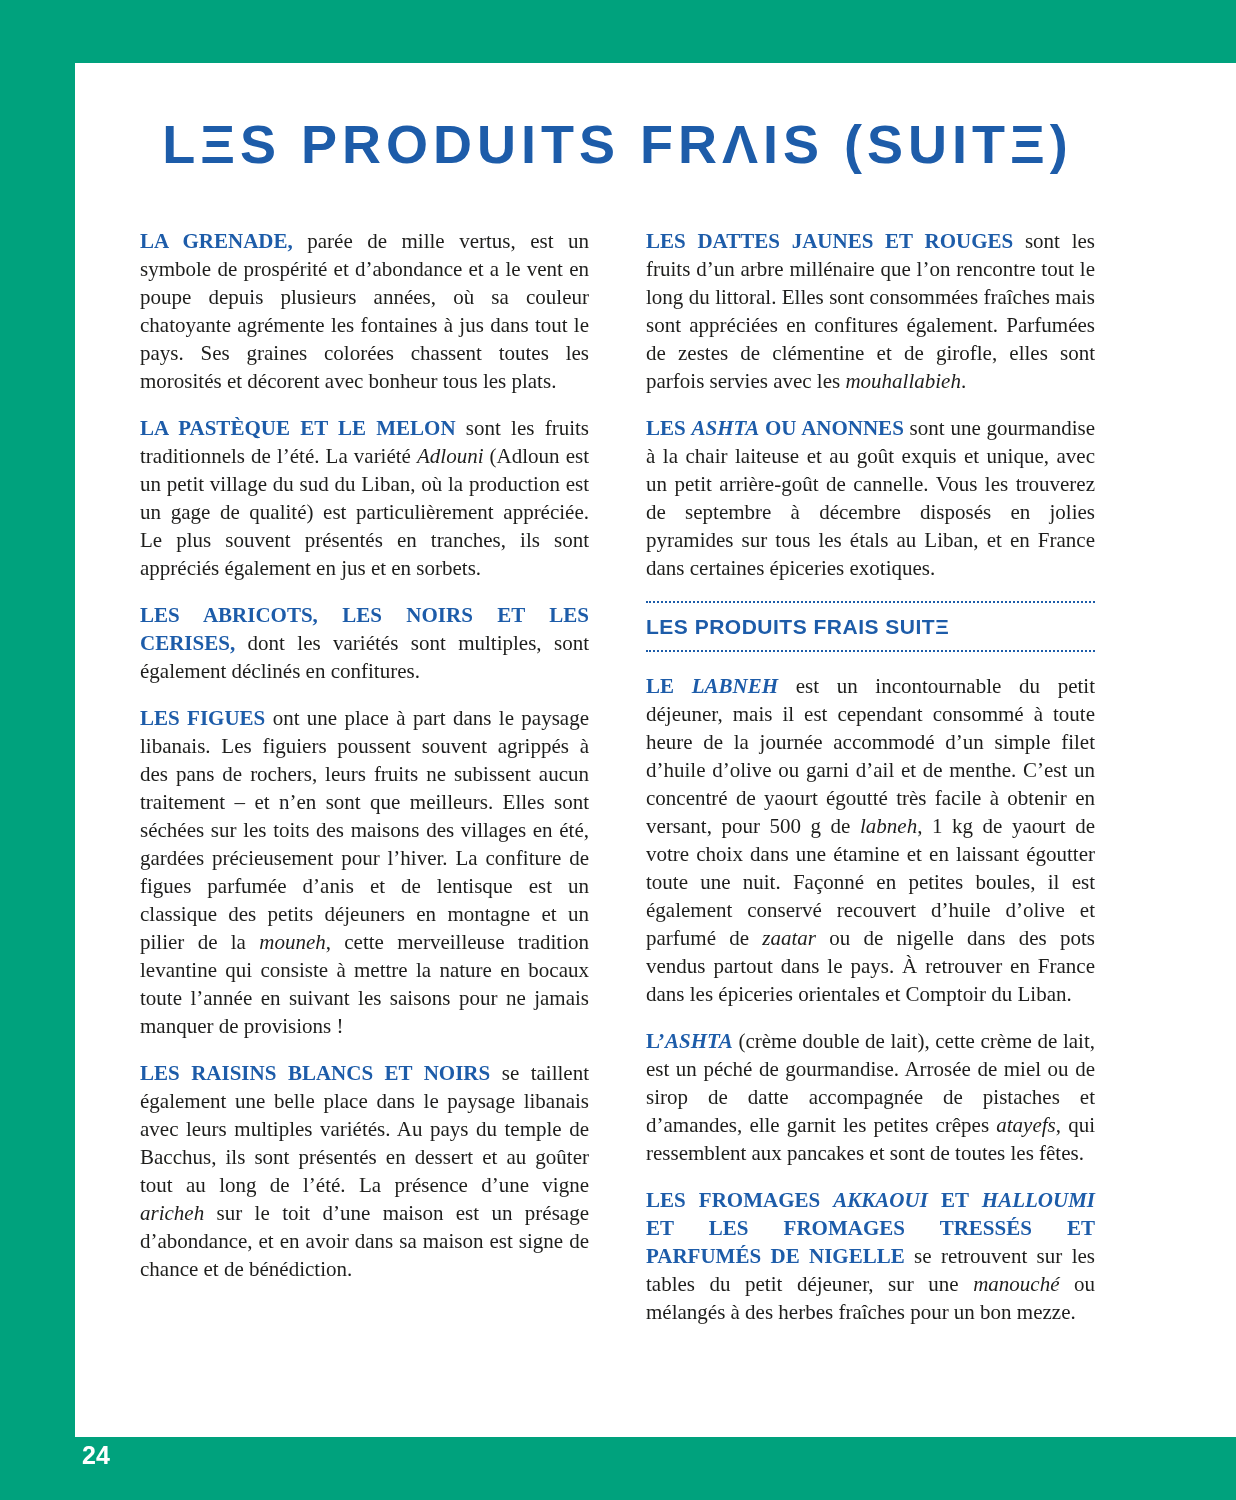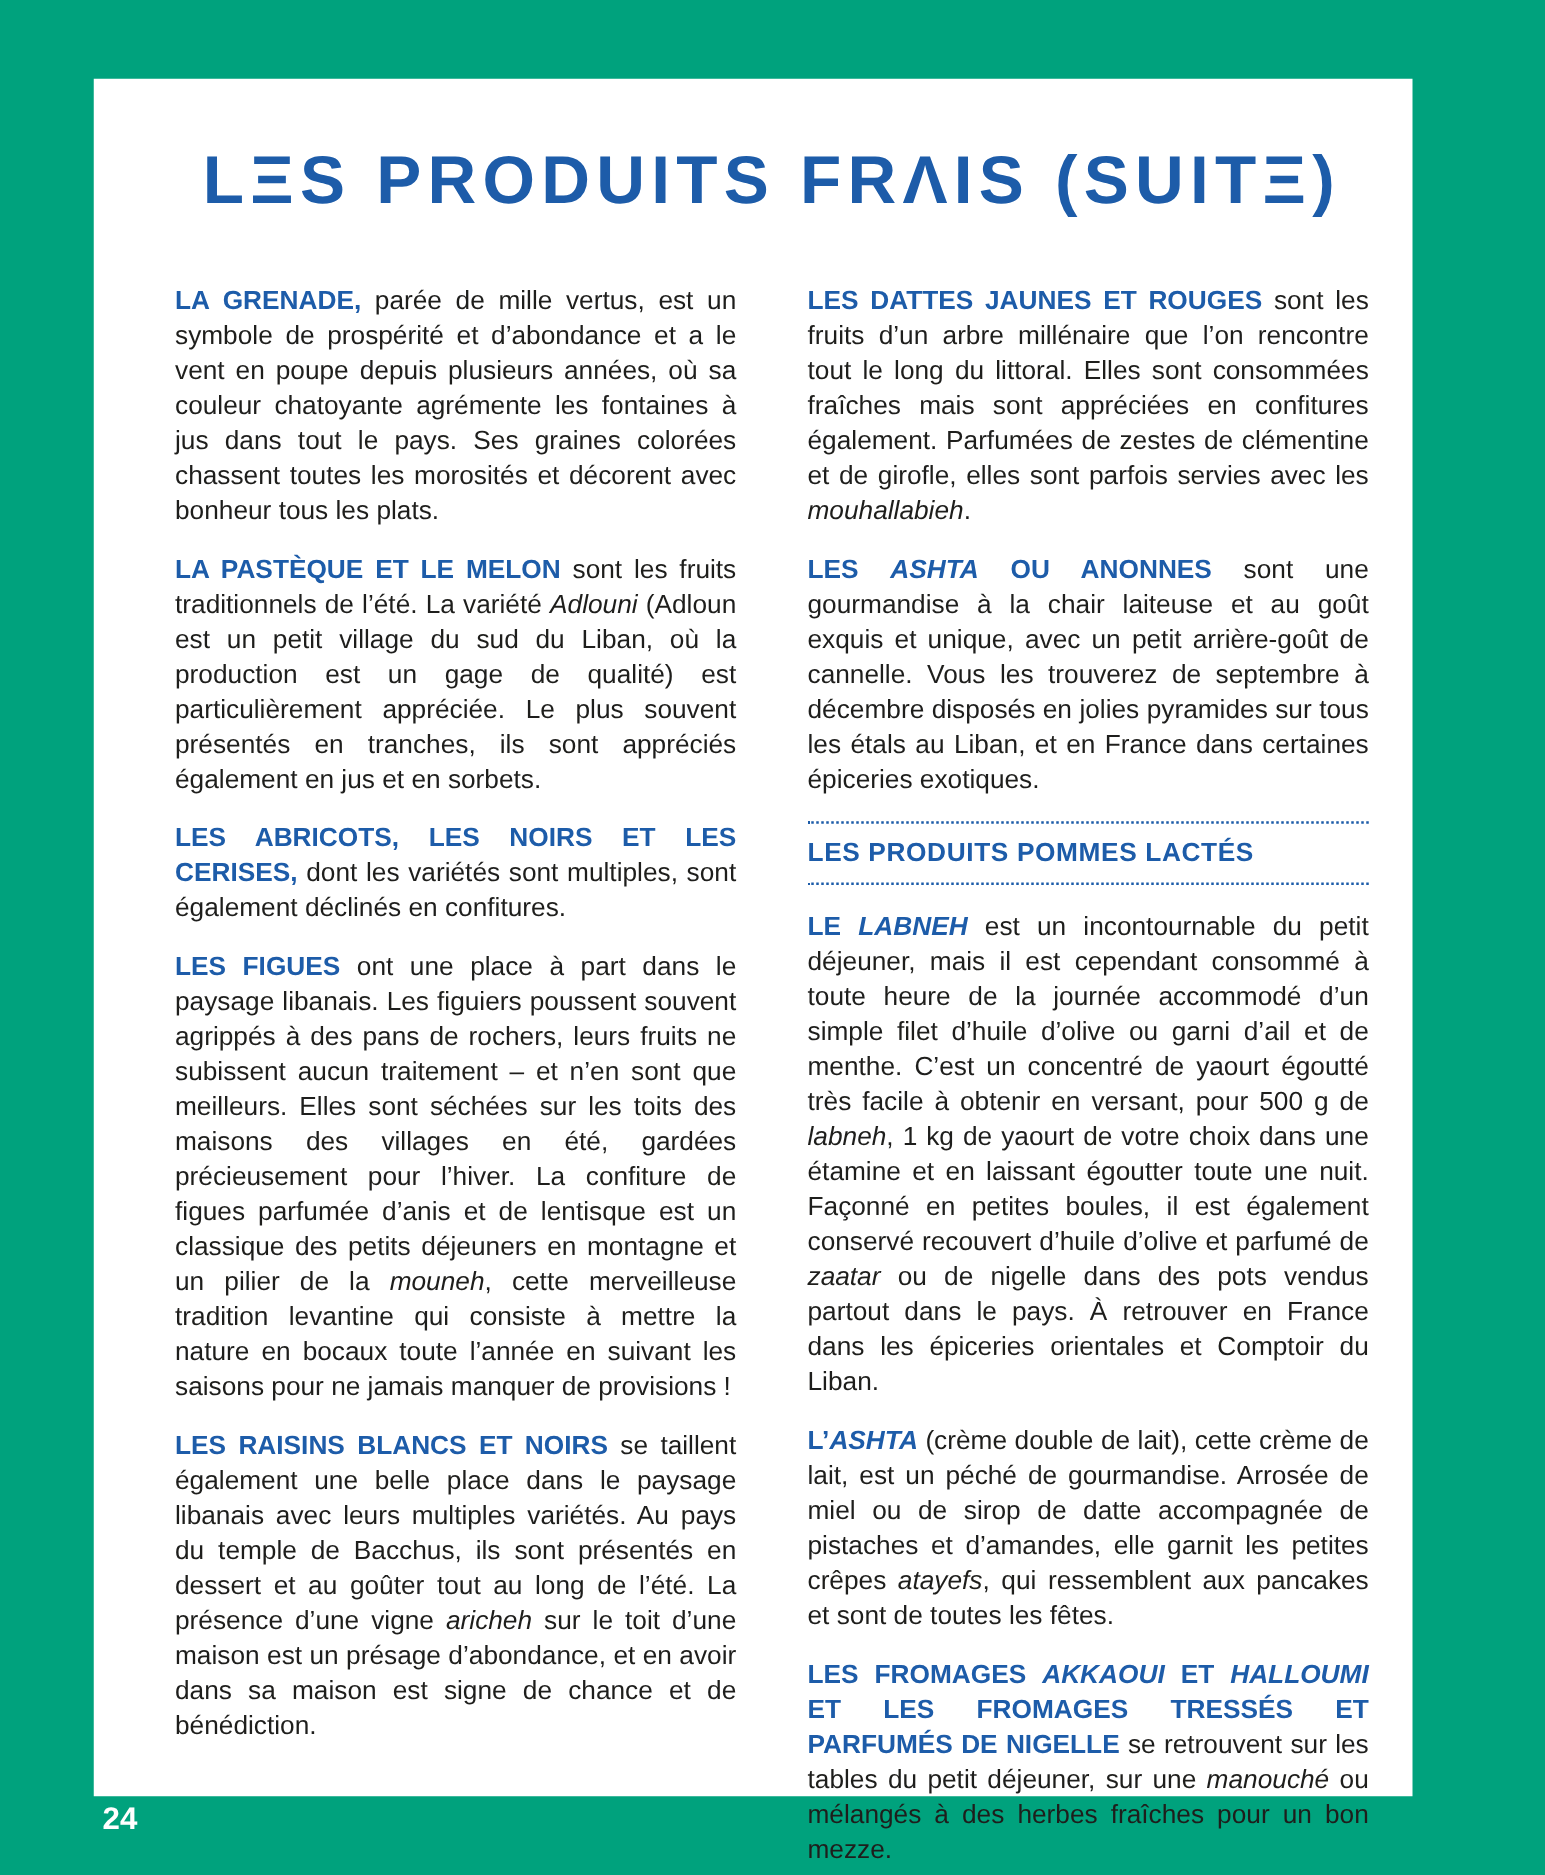--- a/index.html
+++ b/index.html
@@ -11,21 +11,21 @@
   html,body{ width:1236px; height:1500px; }
   body{
     position:relative;
     background:var(--green);
     font-family:"Liberation Sans","DejaVu Sans",sans-serif;
     overflow:hidden;
   }
   .panel{
     position:absolute;
     left:75px; top:63px;
-    width:1055px; height:1374px;
+    width:1161px; height:1374px;
     background:#ffffff;
   }
   .content{
     margin-left:65px;
     width:955px;
   }
   .page-title{
     padding-top:50px;
     text-align:center;
     color:var(--blue);
@@ -39,20 +39,21 @@
     gap:57px;
     margin-top:52px;
   }
   .col{ width:449px; }
   .para{
     font-size:21px;
     line-height:28px;
     text-align:justify;
     color:var(--ink);
     margin-bottom:19px;
+    font-family:Liberation Serif, serif;
   }
   .seg-lead{ color:var(--blue); font-weight:700; }
   .seg-lead-italic{ color:var(--blue); font-weight:700; font-style:italic; }
   .seg-italic{ font-style:italic; }
   .section-heading{
     border-top:2px dotted var(--blue);
     border-bottom:2px dotted var(--blue);
     padding:12px 0 11px;
     margin:6px 0 20px;
   }
@@ -81,21 +82,21 @@
           <p class="para"><span class="seg-lead">LA GRENADE, </span><span class="seg-normal">parée de mille vertus, est un symbole de prospérité et d’abondance et a le vent en poupe depuis plusieurs années, où sa couleur chatoyante agrémente les fontaines à jus dans tout le pays. Ses graines colorées chassent toutes les morosités et décorent avec bonheur tous les plats.</span></p>
           <p class="para"><span class="seg-lead">LA PASTÈQUE ET LE MELON </span><span class="seg-normal">sont les fruits traditionnels de l’été. La variété </span><span class="seg-italic">Adlouni</span><span class="seg-normal"> (Adloun est un petit village du sud du Liban, où la production est un gage de qualité) est particulièrement appréciée. Le plus souvent présentés en tranches, ils sont appréciés également en jus et en sorbets.</span></p>
           <p class="para"><span class="seg-lead">LES ABRICOTS, LES NOIRS ET LES CERISES, </span><span class="seg-normal">dont les variétés sont multiples, sont également déclinés en confitures.</span></p>
           <p class="para"><span class="seg-lead">LES FIGUES </span><span class="seg-normal">ont une place à part dans le paysage libanais. Les figuiers poussent souvent agrippés à des pans de rochers, leurs fruits ne subissent aucun traitement – et n’en sont que meilleurs. Elles sont séchées sur les toits des maisons des villages en été, gardées précieusement pour l’hiver. La confiture de figues parfumée d’anis et de lentisque est un classique des petits déjeuners en montagne et un pilier de la </span><span class="seg-italic">mouneh</span><span class="seg-normal">, cette merveilleuse tradition levantine qui consiste à mettre la nature en bocaux toute l’année en suivant les saisons pour ne jamais manquer de provisions !</span></p>
           <p class="para"><span class="seg-lead">LES RAISINS BLANCS ET NOIRS </span><span class="seg-normal">se taillent également une belle place dans le paysage libanais avec leurs multiples variétés. Au pays du temple de Bacchus, ils sont présentés en dessert et au goûter tout au long de l’été. La présence d’une vigne </span><span class="seg-italic">aricheh</span><span class="seg-normal"> sur le toit d’une maison est un présage d’abondance, et en avoir dans sa maison est signe de chance et de bénédiction.</span></p>
         </div>
       <div class="col">
           <p class="para"><span class="seg-lead">LES DATTES JAUNES ET ROUGES </span><span class="seg-normal">sont les fruits d’un arbre millénaire que l’on rencontre tout le long du littoral. Elles sont consommées fraîches mais sont appréciées en confitures également. Parfumées de zestes de clémentine et de girofle, elles sont parfois servies avec les </span><span class="seg-italic">mouhallabieh</span><span class="seg-normal">.</span></p>
           <p class="para"><span class="seg-lead">LES </span><span class="seg-lead-italic">ASHTA</span><span class="seg-lead"> OU ANONNES </span><span class="seg-normal">sont une gourmandise à la chair laiteuse et au goût exquis et unique, avec un petit arrière-goût de cannelle. Vous les trouverez de septembre à décembre disposés en jolies pyramides sur tous les étals au Liban, et en France dans certaines épiceries exotiques.</span></p>
           <div class="section-heading">
-            <div class="section-heading-text">LES PRODUITS POMMES LACTÉS</div>
+            <div class="section-heading-text">LES PRODUITS FRAIS SUITΞ</div>
           </div>
           <p class="para"><span class="seg-lead">LE </span><span class="seg-lead-italic">LABNEH</span><span class="seg-normal"> est un incontournable du petit déjeuner, mais il est cependant consommé à toute heure de la journée accommodé d’un simple filet d’huile d’olive ou garni d’ail et de menthe. C’est un concentré de yaourt égoutté très facile à obtenir en versant, pour 500 g de </span><span class="seg-italic">labneh</span><span class="seg-normal">, 1 kg de yaourt de votre choix dans une étamine et en laissant égoutter toute une nuit. Façonné en petites boules, il est également conservé recouvert d’huile d’olive et parfumé de </span><span class="seg-italic">zaatar</span><span class="seg-normal"> ou de nigelle dans des pots vendus partout dans le pays. À retrouver en France dans les épiceries orientales et Comptoir du Liban.</span></p>
           <p class="para"><span class="seg-lead">L’</span><span class="seg-lead-italic">ASHTA</span><span class="seg-normal"> (crème double de lait), cette crème de lait, est un péché de gourmandise. Arrosée de miel ou de sirop de datte accompagnée de pistaches et d’amandes, elle garnit les petites crêpes </span><span class="seg-italic">atayefs</span><span class="seg-normal">, qui ressemblent aux pancakes et sont de toutes les fêtes.</span></p>
           <p class="para"><span class="seg-lead">LES FROMAGES </span><span class="seg-lead-italic">AKKAOUI</span><span class="seg-lead"> ET </span><span class="seg-lead-italic">HALLOUMI</span><span class="seg-lead"> ET LES FROMAGES TRESSÉS ET PARFUMÉS DE NIGELLE </span><span class="seg-normal">se retrouvent sur les tables du petit déjeuner, sur une </span><span class="seg-italic">manouché</span><span class="seg-normal"> ou mélangés à des herbes fraîches pour un bon mezze.</span></p>
         </div>
     </div>
   </div>
 </div>
 
 <div class="page-number">24</div>

